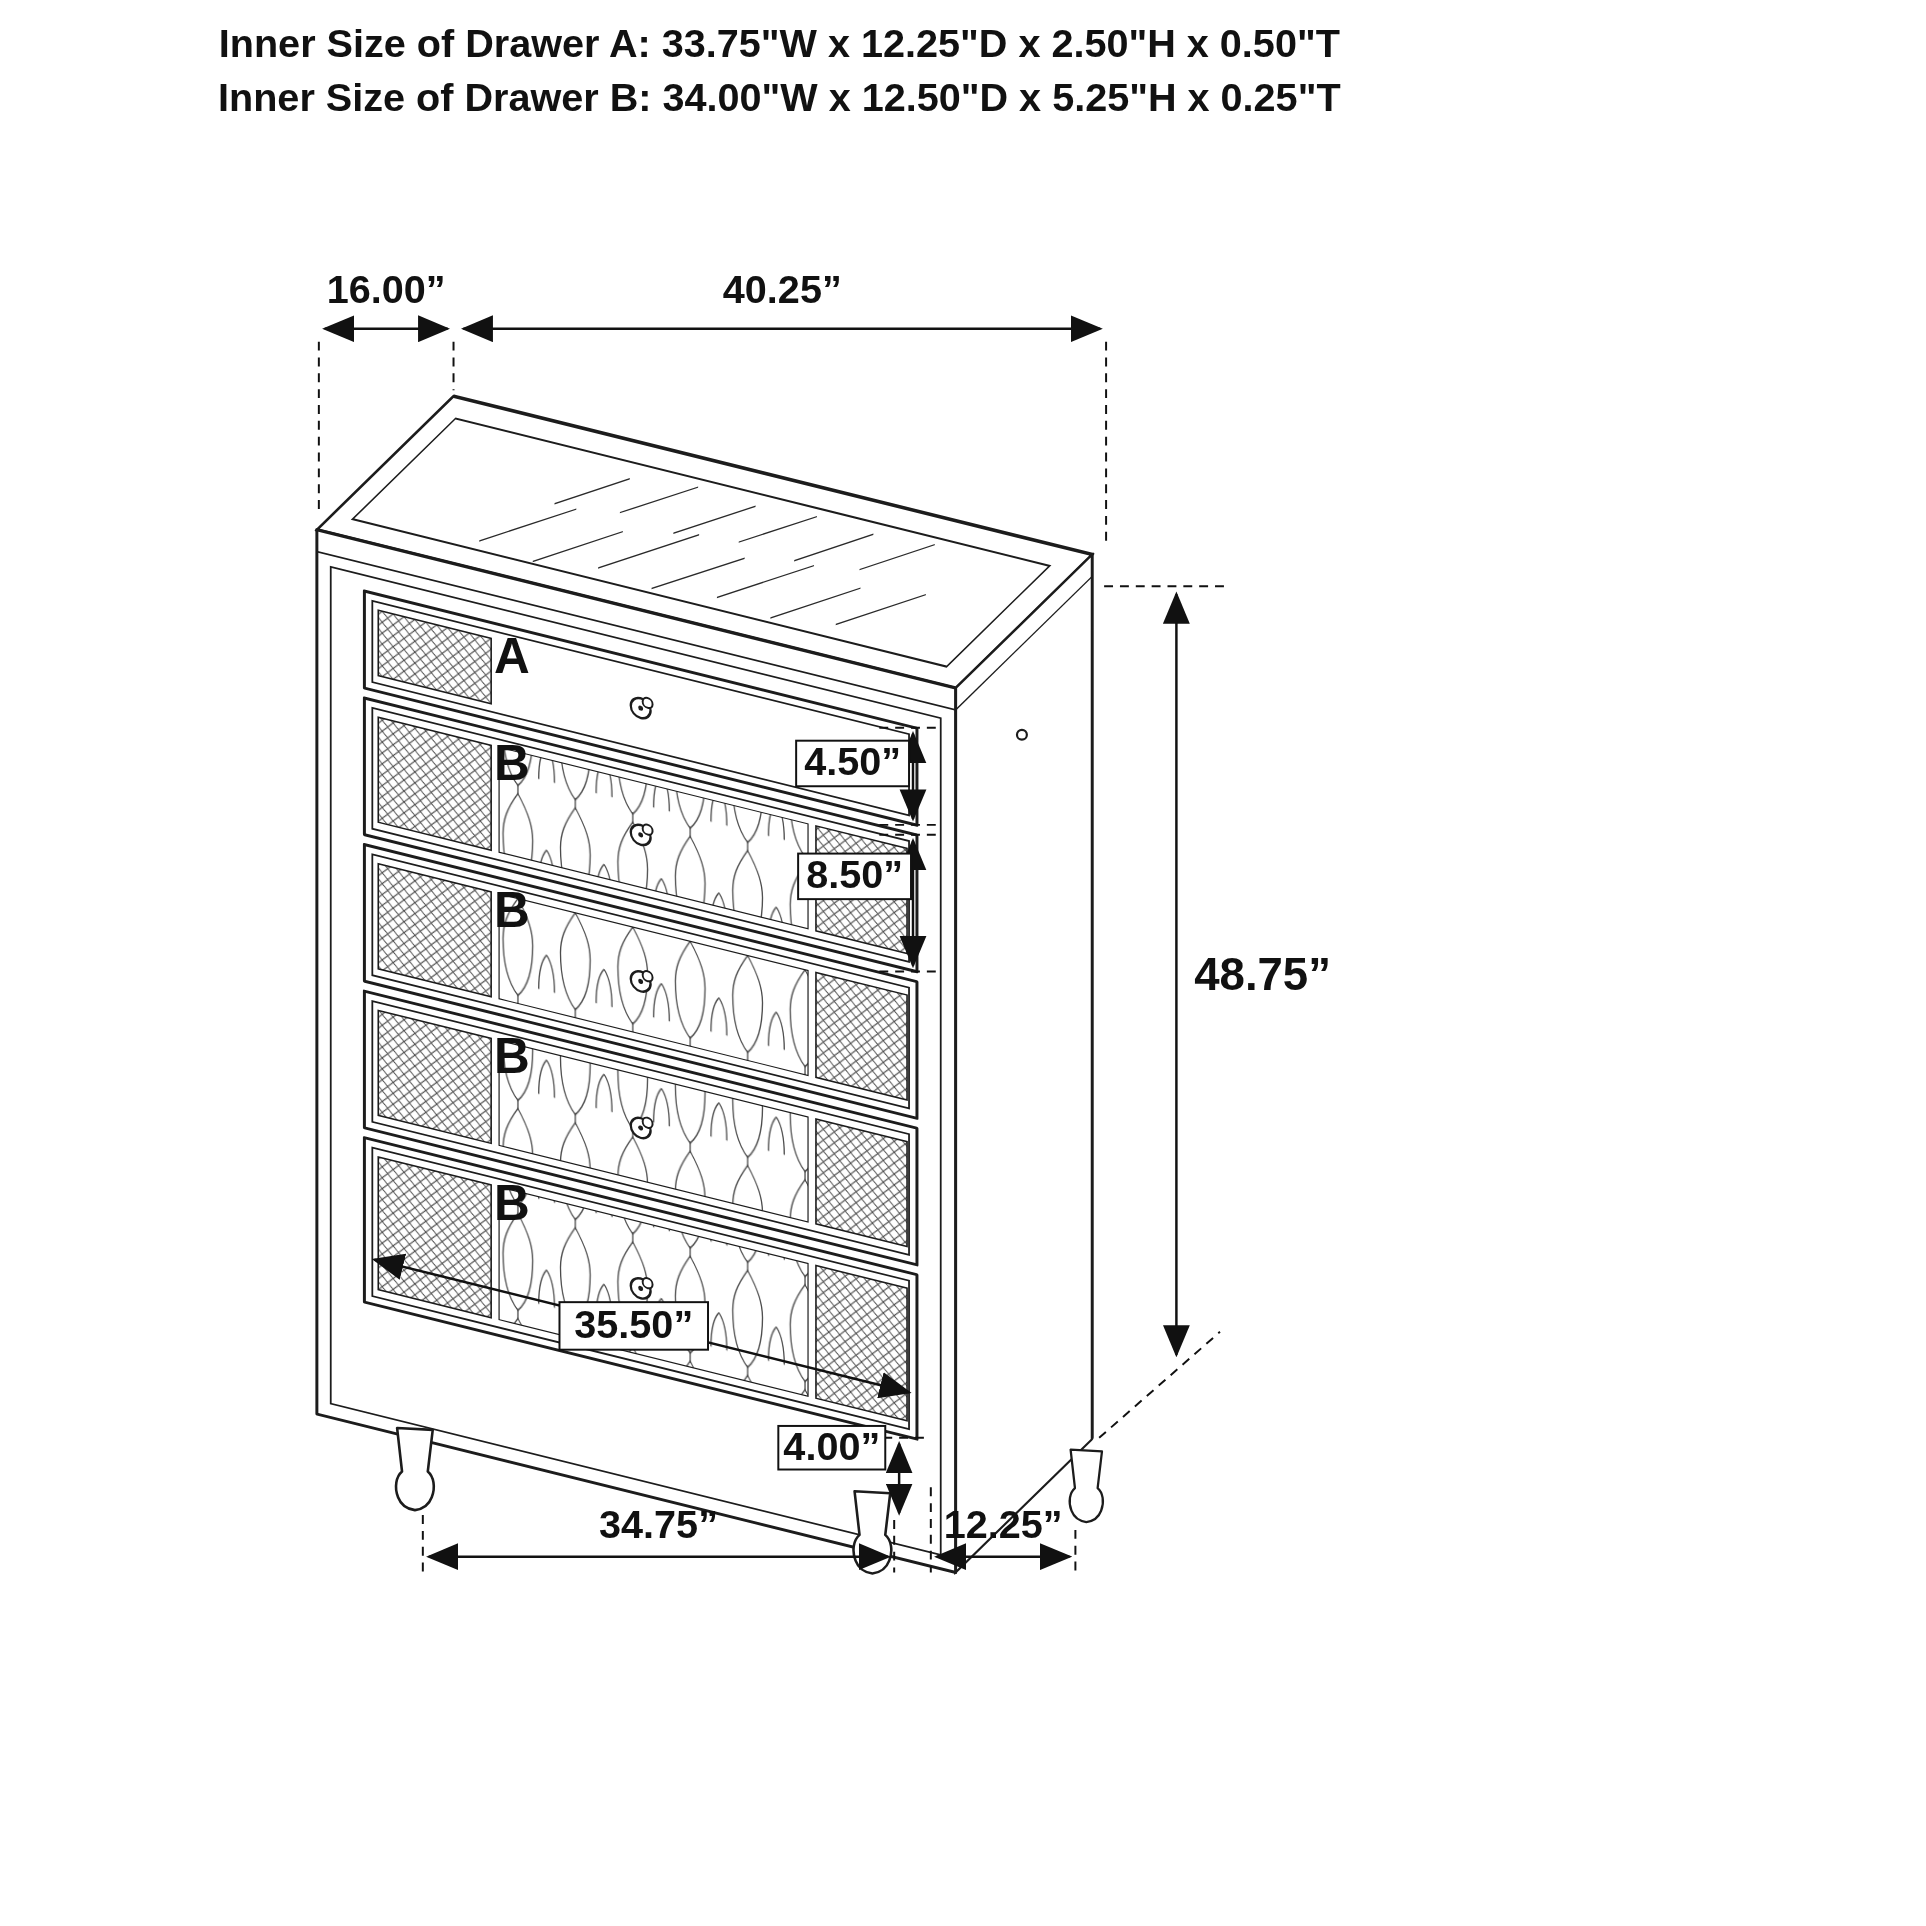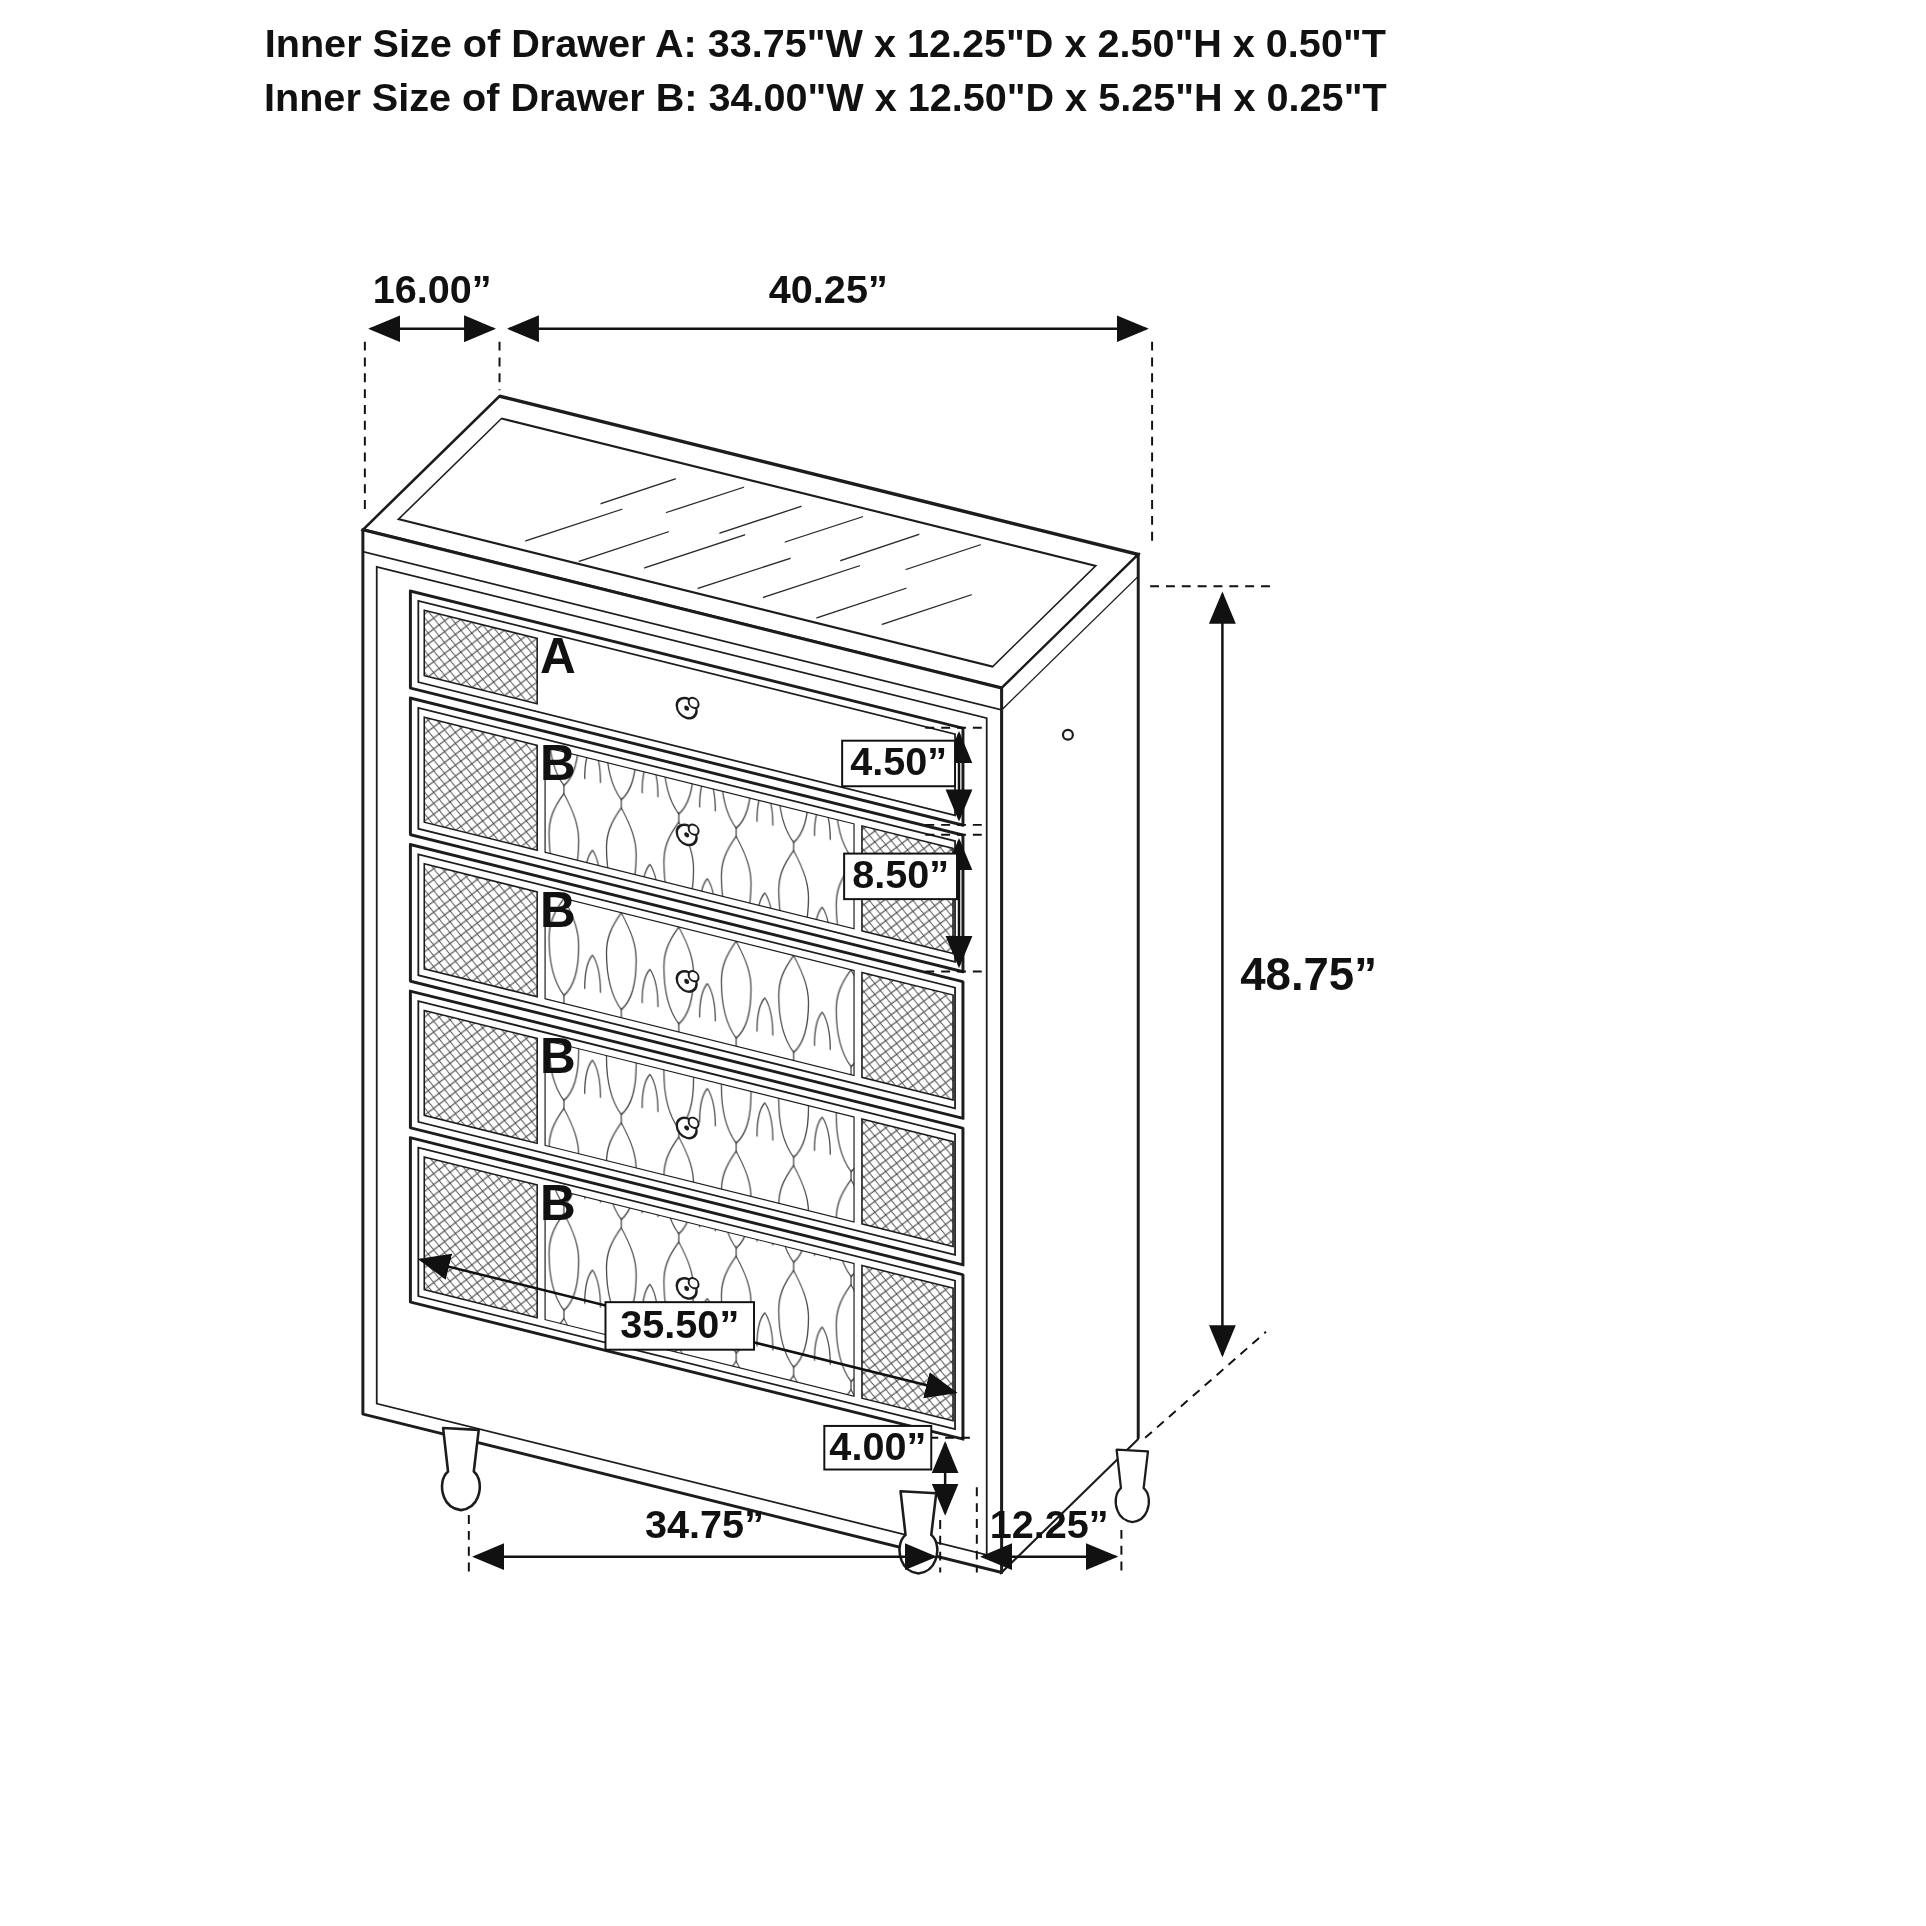--- a/index.html
+++ b/index.html
@@ -1,16 +1,16 @@
 <!DOCTYPE html>
 <html><head>
 <meta charset="utf-8">
 <style>
   html,body{margin:0;padding:0;background:#ffffff;}
-  .page{width:1736px;height:1927px;position:relative;background:#fff;overflow:hidden;padding-left:46px;}
+  .page{width:1736px;height:1927px;position:relative;background:#fff;overflow:hidden;}
   svg{display:block;font-family:"Liberation Sans", sans-serif;}
   text{fill:#111;}
   .title-txt{font-size:40px;font-weight:bold;}
   .dim-txt{font-size:40px;font-weight:bold;}
   .dim-txt-big{font-size:46px;font-weight:bold;}
   .drawer-letter{font-size:50px;font-weight:bold;}
   .outline{fill:#ffffff;stroke:#1c1c1c;stroke-width:3;stroke-linejoin:round;}
   .thin{fill:none;stroke:#1c1c1c;stroke-width:1.8;}
   .dimline{fill:none;stroke:#111;stroke-width:2.5;}
   .dash{fill:none;stroke:#111;stroke-width:2;stroke-dasharray:9 7;}

